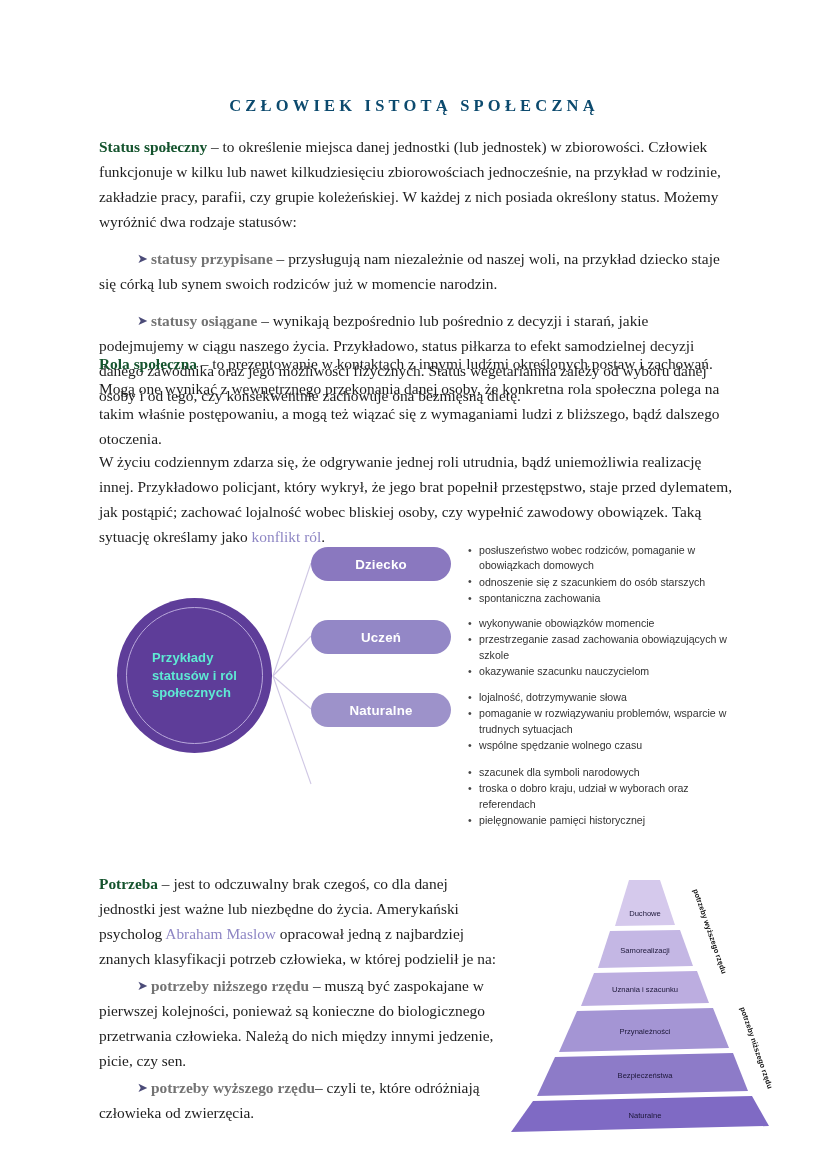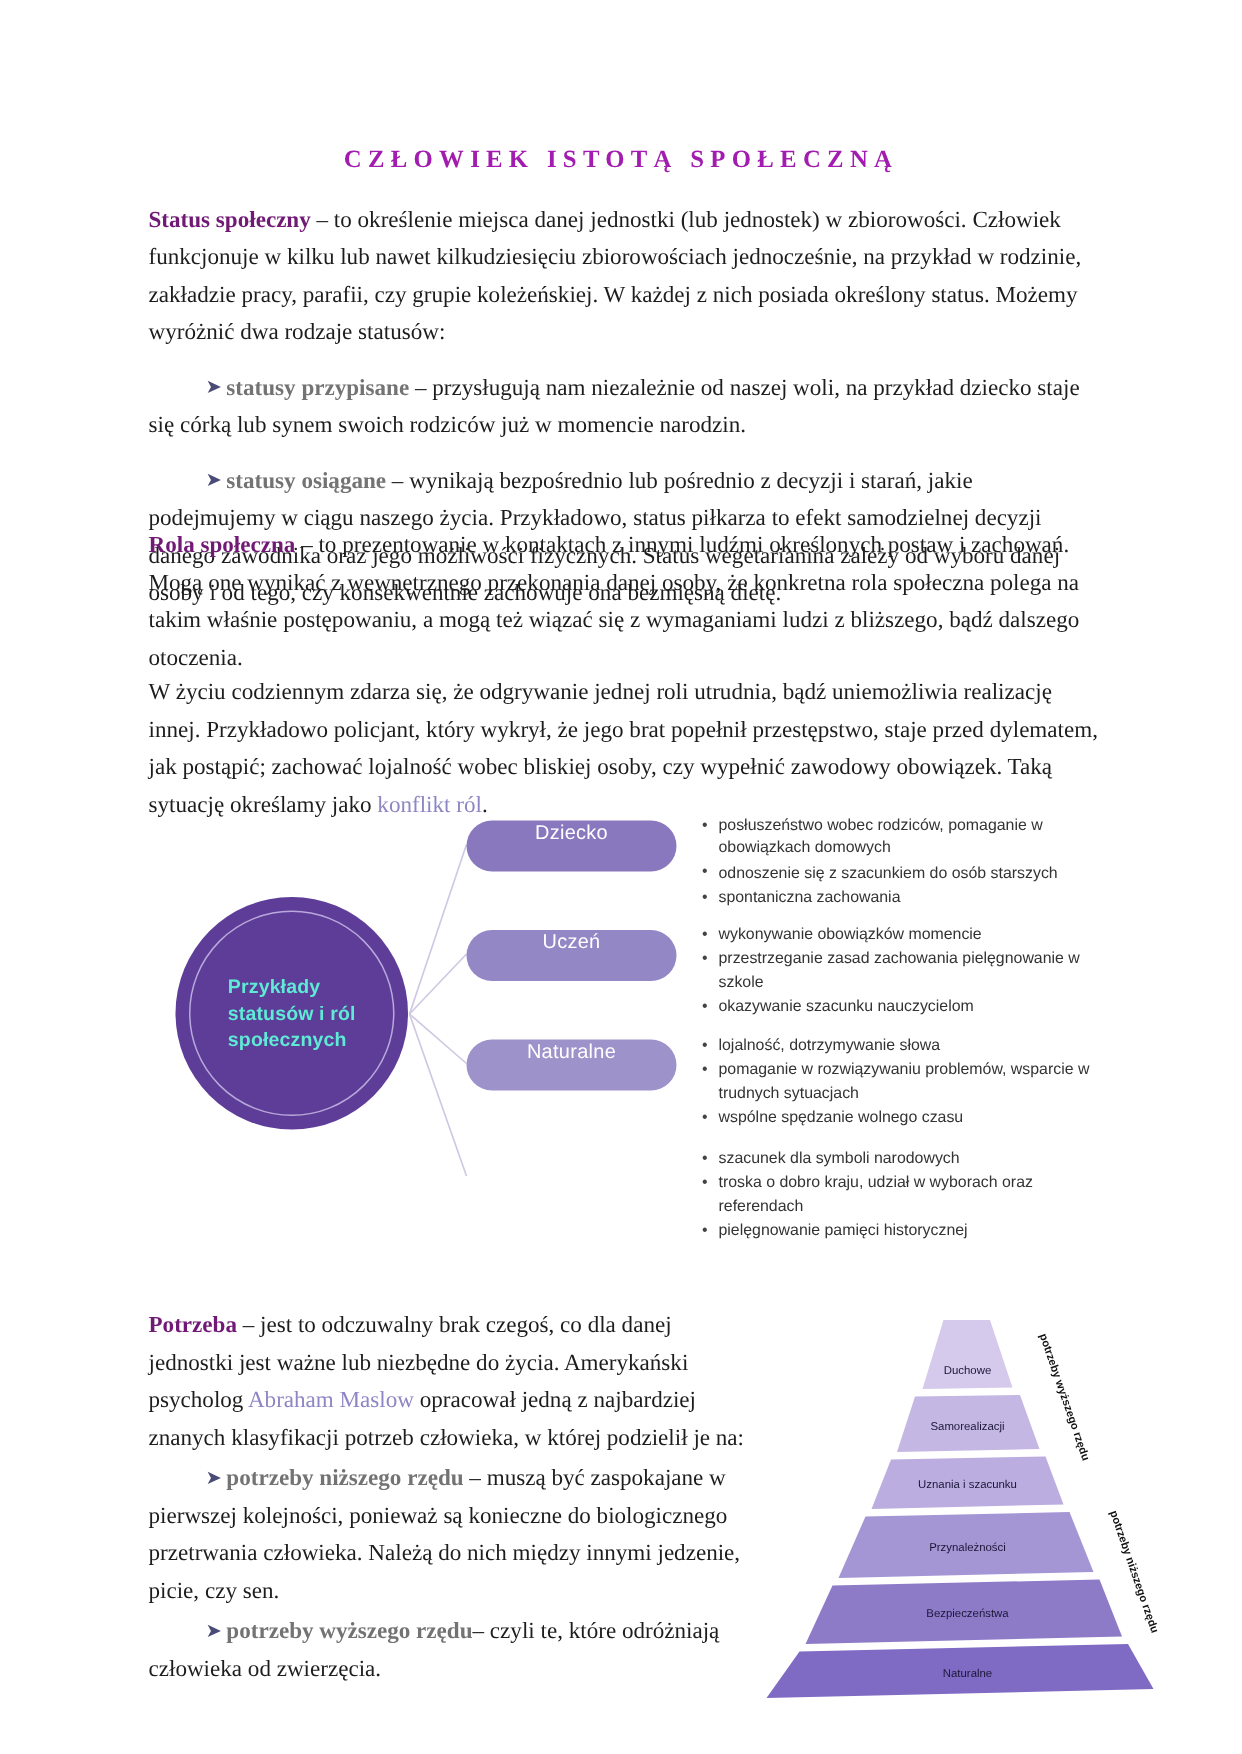--- a/index.html
+++ b/index.html
@@ -20,37 +20,37 @@
   .page-title {
     position: absolute;
     top: 96px;
     left: 0;
     width: 828px;
     text-align: center;
     font-family: "Liberation Serif", serif;
     font-weight: bold;
     font-size: 16.5px;
     letter-spacing: 4.2px;
-    color: #a21caf;
+    color: #0c4a6e;
   }
 
   
   .prose {
     position: absolute;
     left: 99px;
     width: 636px;
     font-size: 15.4px;
     line-height: 1.62;
     text-align: left;
     color: #1d1d1d;
   }
   .prose p { margin: 0 0 12px 0; }
   .prose p:last-child { margin-bottom: 0; }
   .term {
-    color: #701a75;
+    color: #14532d;
     font-weight: bold;
   }
   .term-light {
     color: #8e86c4;
   }
   .accent {
     color: #737373;
     font-weight: bold;
   }
   .sub {
@@ -112,25 +112,27 @@
     text-align: left;
     letter-spacing: 0.1px;
   }
 
   .role-node {
     position: absolute;
     width: 140px;
     height: 34px;
     border-radius: 17px;
     display: flex;
+    align-items: center;
     justify-content: center;
     color: #ffffff;
     font-family: "Liberation Sans", sans-serif;
     font-size: 13.3px;
     letter-spacing: 0.2px;
+    font-weight: bold;
   }
   .role-bullets {
     position: absolute;
     left: 367px;
     width: 274px;
     font-family: "Liberation Sans", sans-serif;
     font-size: 10.6px;
     line-height: 1.46;
     color: #333333;
   }
@@ -243,21 +245,21 @@
       <li>spontaniczna zachowania</li>
     </ul>
   </div>
 
   <div class="role-node" style="left:212px; top:90px; background:#9387c6;">
     <span>Uczeń</span>
   </div>
   <div class="role-bullets" style="top:86px;">
     <ul>
       <li>wykonywanie obowiązków momencie</li>
-      <li>przestrzeganie zasad zachowania pielęgnowanie w szkole</li>
+      <li>przestrzeganie zasad zachowania obowiązujących w szkole</li>
       <li>okazywanie szacunku nauczycielom</li>
     </ul>
   </div>
 
   <div class="role-node" style="left:212px; top:163px; background:#9d92ca;">
     <span>Naturalne</span>
   </div>
   <div class="role-bullets" style="top:160px;">
     <ul>
       <li>lojalność, dotrzymywanie słowa</li>

